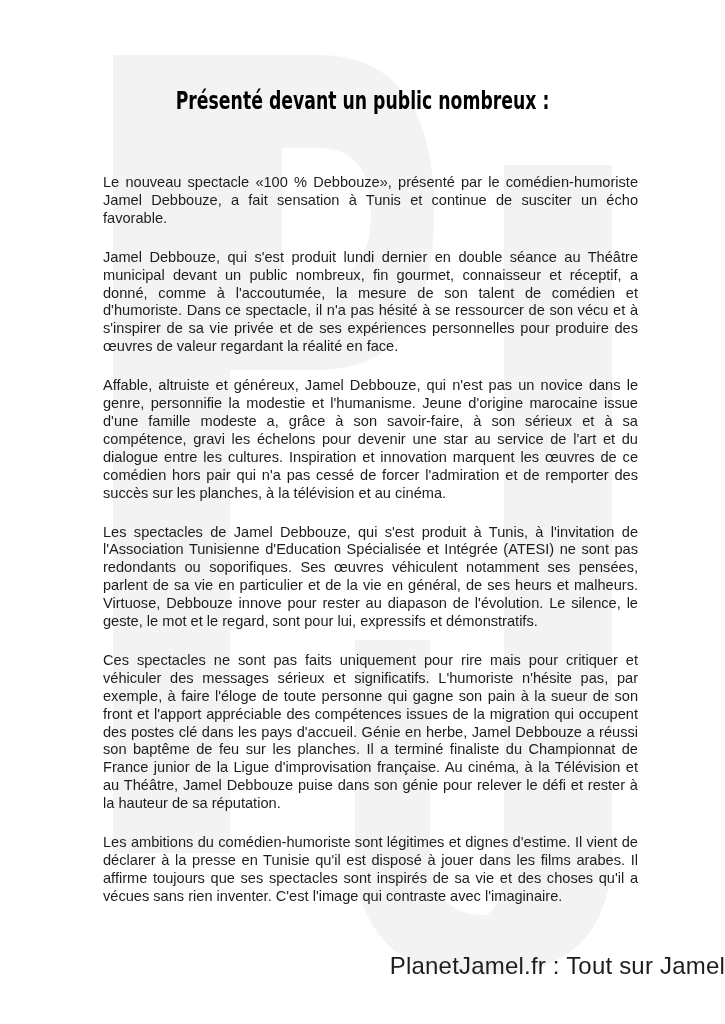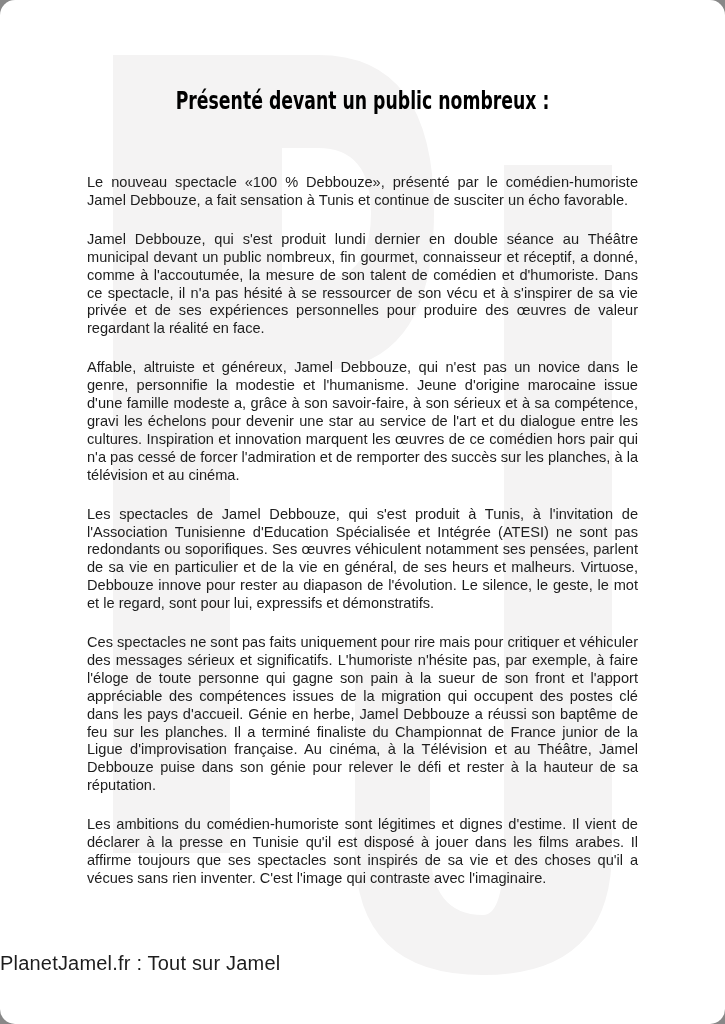--- a/index.html
+++ b/index.html
@@ -8,21 +8,20 @@
     background: #888;
     font-family: "Liberation Sans", sans-serif;
   }
   .page {
     position: relative;
     width: 725px;
     height: 1024px;
     margin: 0 auto;
     background: var(--page-background, #ffffff);
     overflow: hidden;
-    border-radius: 15px;
   }
   
   .watermark {
     position: absolute;
     top: 0; left: 0;
     width: 725px;
     height: 1024px;
     z-index: 0;
     pointer-events: none;
   }
@@ -54,43 +53,43 @@
   }
 
   
   .article {
     position: relative;
     z-index: 1;
     margin-top: 57px;
     padding: 0 87px;
   }
   .article p {
-    margin: 0 0 21px 0;
+    margin: 0 0 21px 16px;
     font-size: 14.6px;
     line-height: 17.9px;
     text-align: justify;
     color: var(--body-text, #1d1d1d);
   }
   .source {
     margin-top: 34px;
     text-align: right;
     font-style: italic;
     font-size: 15.5px;
     color: var(--body-text, #1d1d1d);
   }
 
   
   .footer {
     position: absolute;
     z-index: 1;
     top: 952px;
     left: 0;
     width: 100%;
-    text-align: left;
-    font-size: 20px;
+    text-align: right;
+    font-size: 24px;
     letter-spacing: 0.2px;
     color: var(--body-text, #1d1d1d);
   }
 </style>
 </head>
 <body>
 
 <div class="page">
 
   <svg class="watermark" viewBox="0 0 725 1024" aria-hidden="true">

